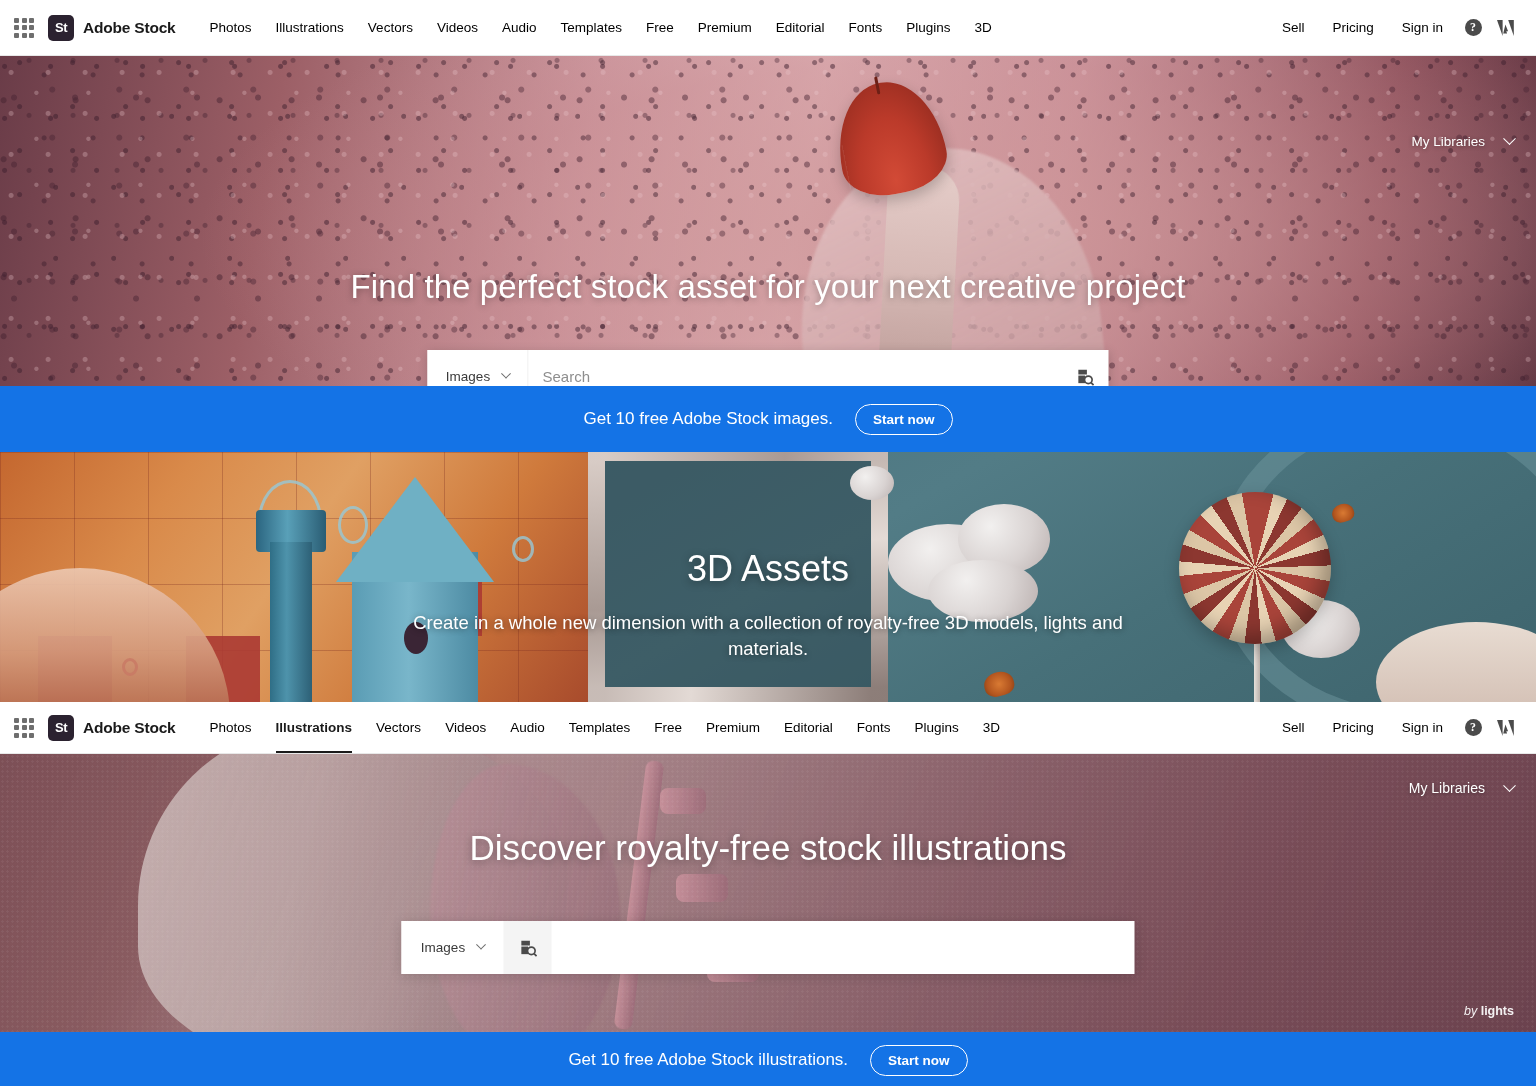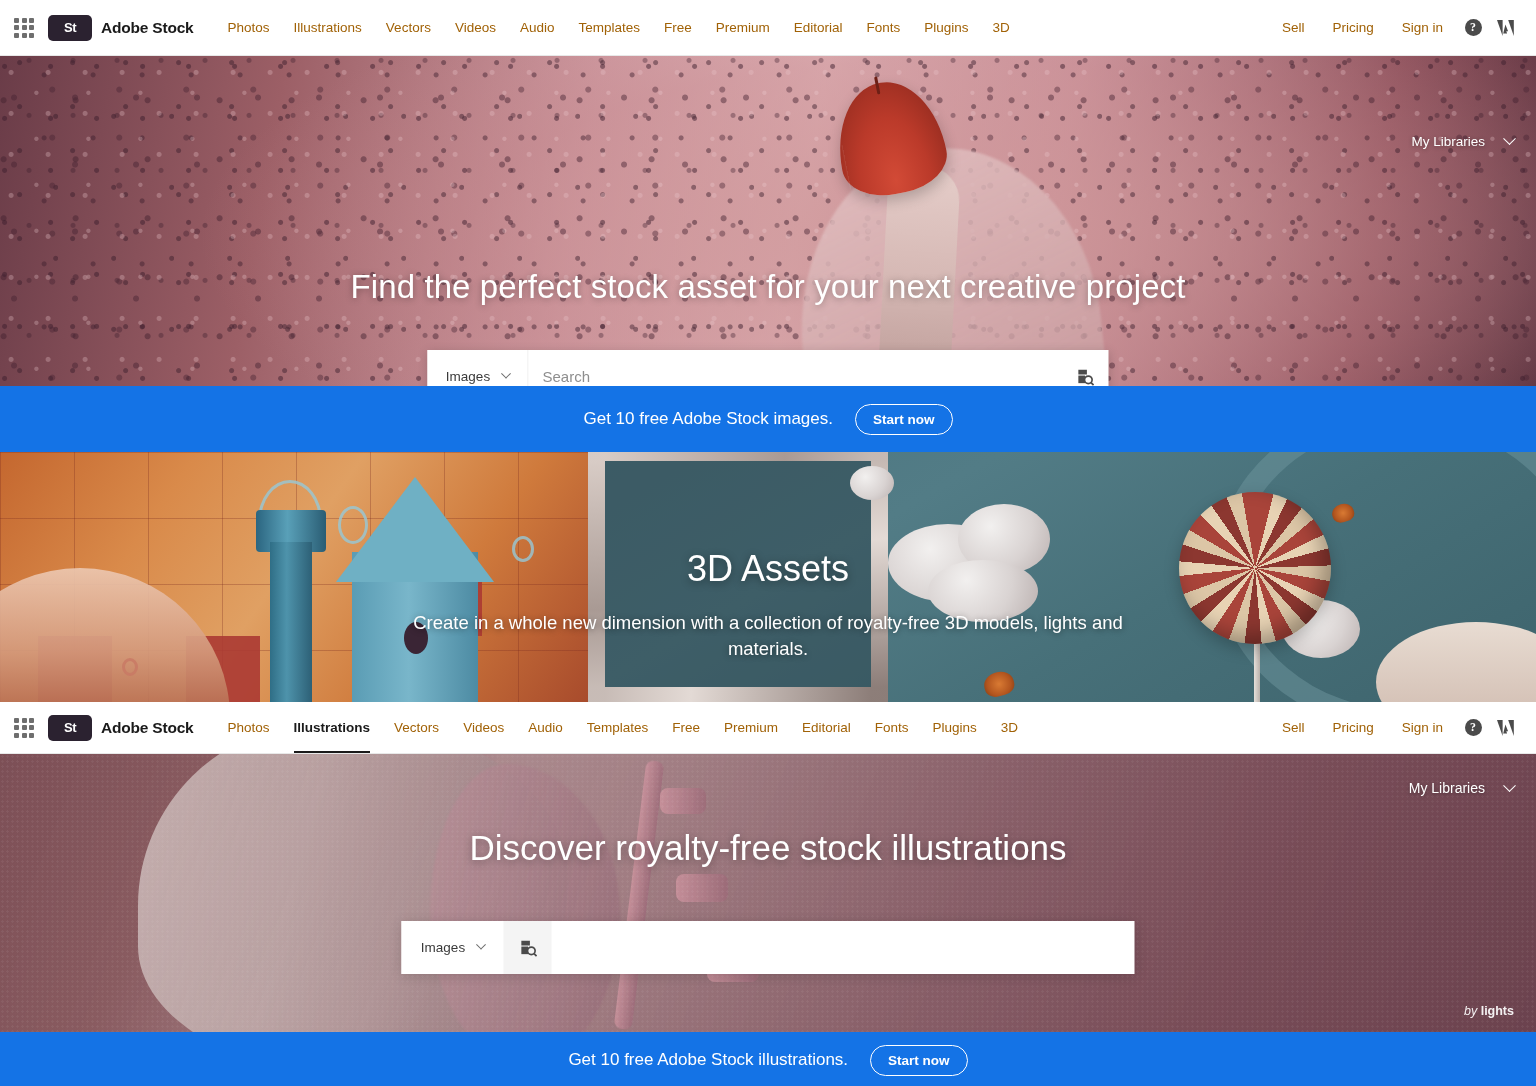--- a/index.html
+++ b/index.html
@@ -32,35 +32,35 @@
     display: grid;
     grid-template-columns: repeat(3, 1fr);
     grid-template-rows: repeat(3, 1fr);
     gap: 2.5px;
     cursor: pointer;
   }
   .app-grid i { background: #6e6e6e; border-radius: 1px; display: block; }
 
   .brand { display: flex; align-items: center; gap: 9px; margin-right: 22px; cursor: pointer; }
   .brand-mark {
-    width: 44px; height: 26px;
+    width: 26px; height: 26px;
     background: #2b2230;
     border-radius: 5px;
     color: #fff;
     font-size: 13px;
     font-weight: bold;
     display: flex; align-items: center; justify-content: center;
     letter-spacing: -0.4px;
   }
   .brand-name { font-size: 15.5px; font-weight: bold; color: #1a1a1a; letter-spacing: -0.2px; }
 
   .nav-links { display: flex; align-items: center; height: 100%; }
   .nav-link {
     font-size: 13.5px;
-    color: #a16207;
+    color: #000000;
     padding: 0 12px;
     height: 100%;
     display: flex; align-items: center;
     cursor: pointer;
     position: relative;
     white-space: nowrap;
   }
   .nav-link.active { color: #1a1a1a; font-weight: bold; }
   .nav-link.active::after {
     content: "";

